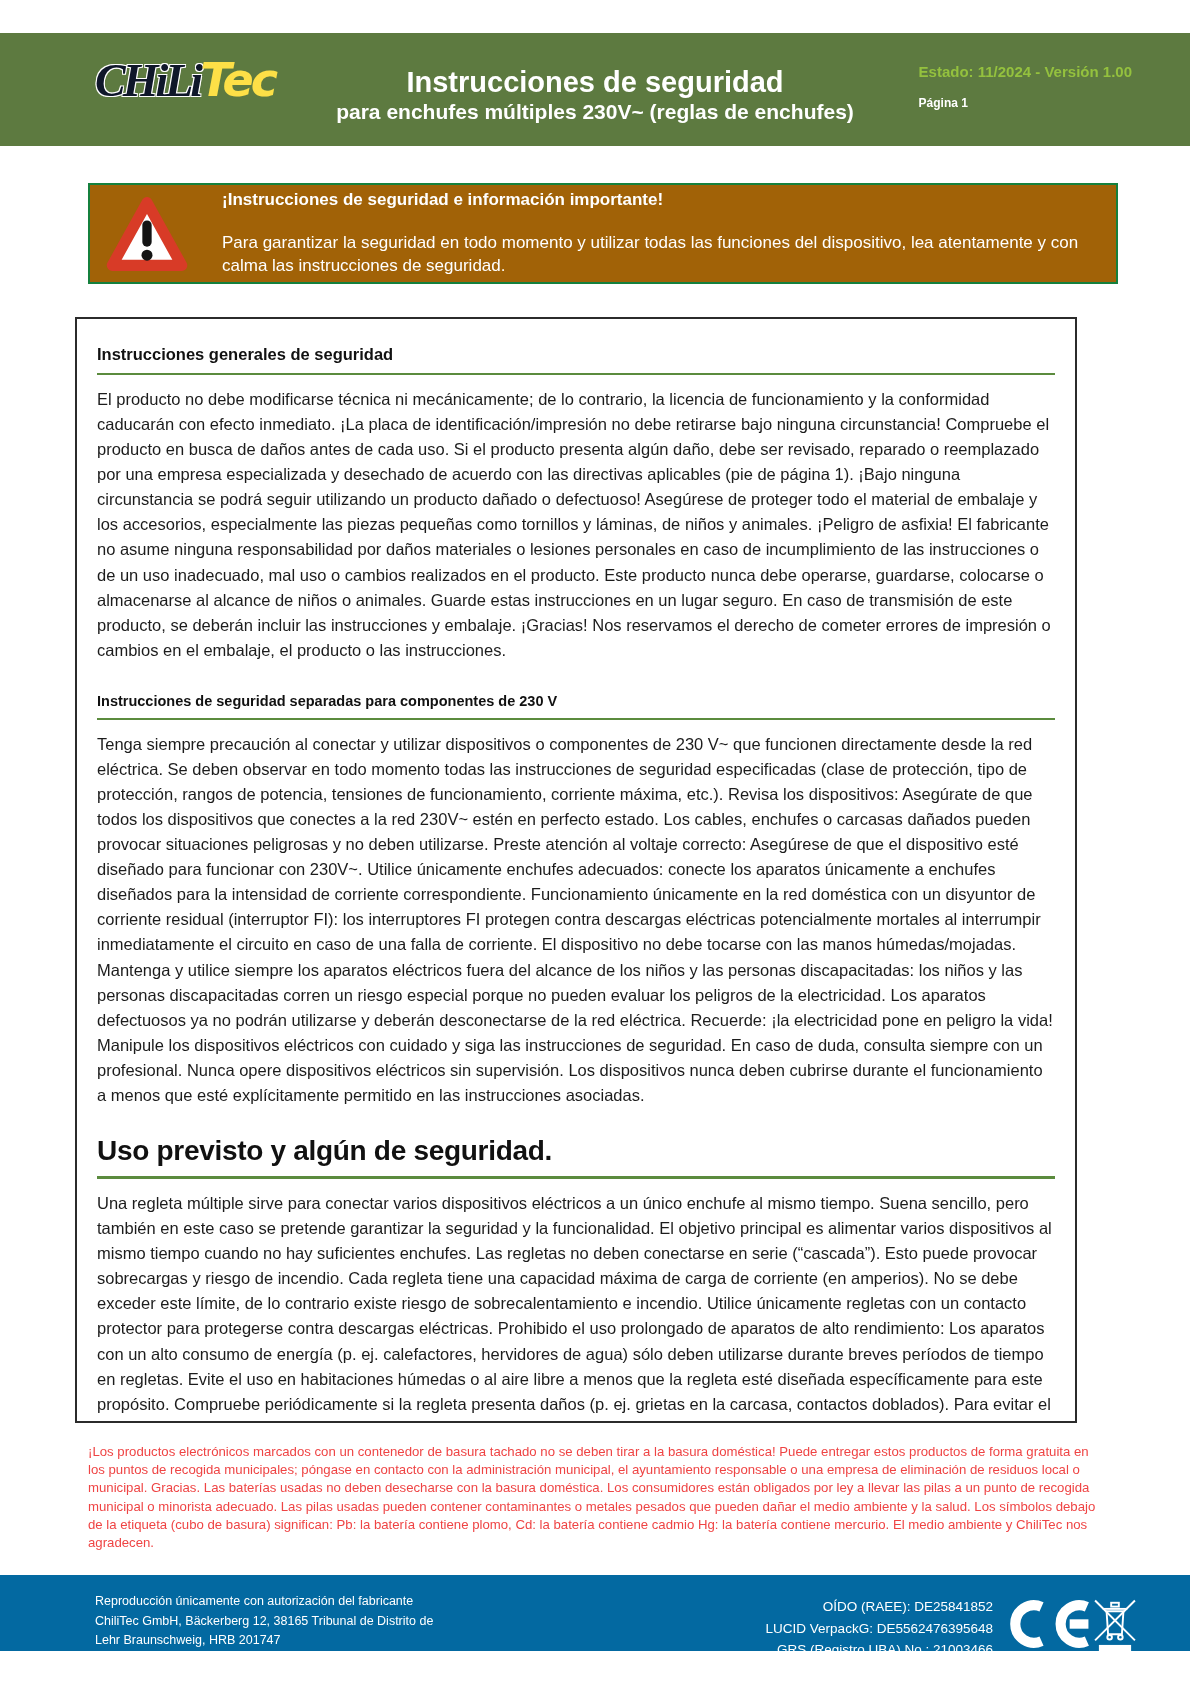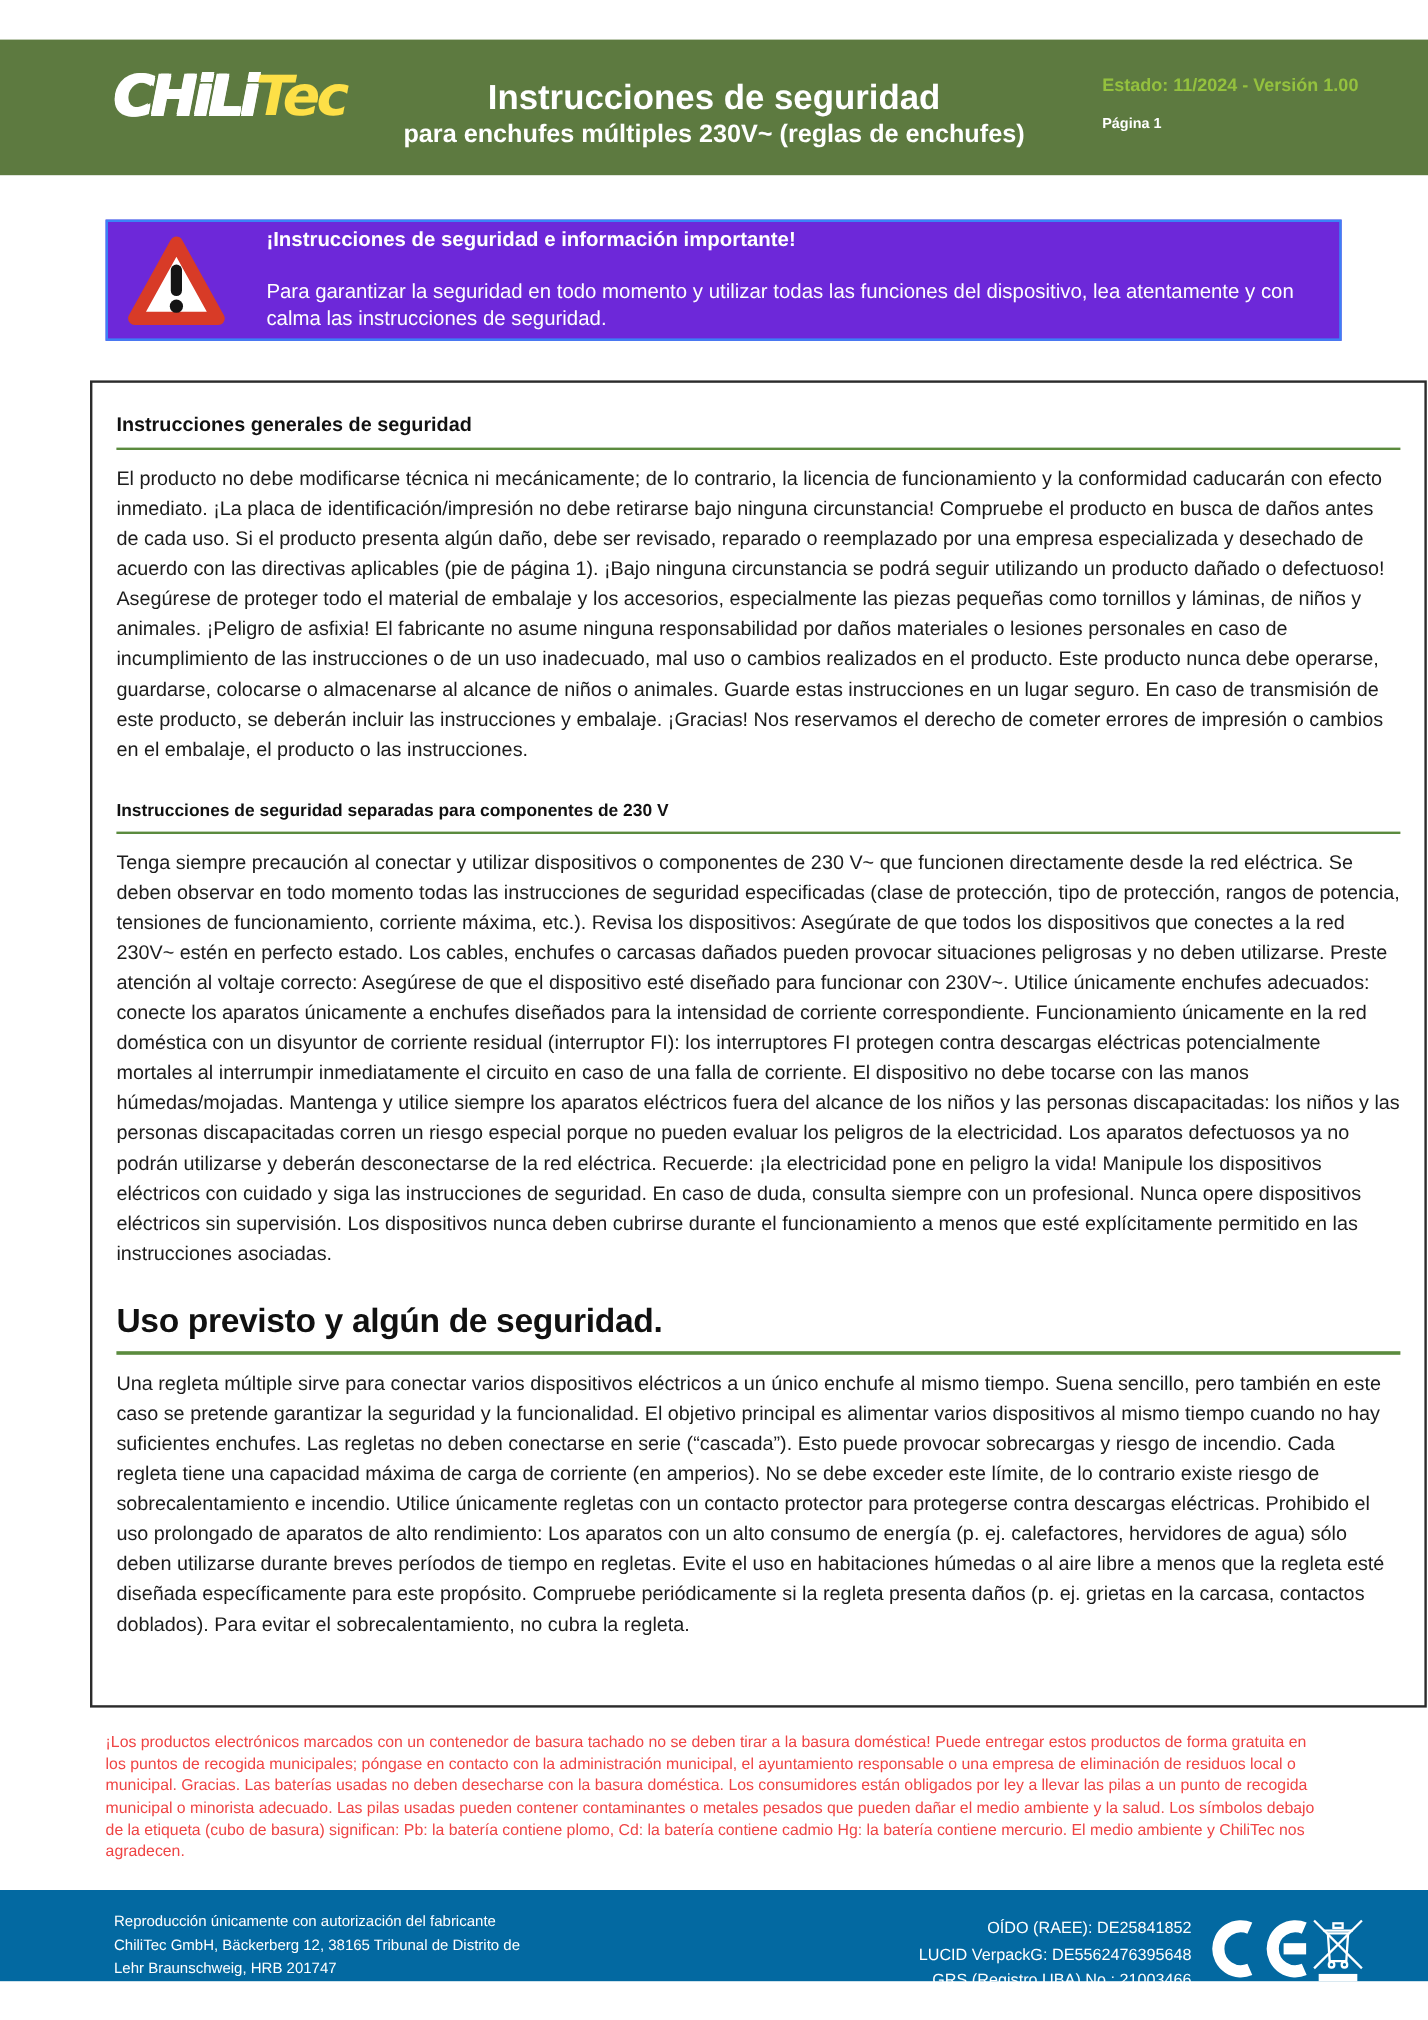--- a/index.html
+++ b/index.html
@@ -6,42 +6,42 @@
   html,body { background:#ffffff; }
   .page {
     position:relative; width:1190px; height:1683px; background:#fff;
     font-family:"Liberation Sans", sans-serif; overflow:hidden;
   }
 
   
   .header-bar { position:absolute; left:0; top:33px; width:100%; height:113px; background:#5d7a40; }
   .logo { position:absolute; left:95px; top:24px; font-family:"DejaVu Sans", sans-serif;
           font-weight:800; font-style:italic; font-size:46px; letter-spacing:-3px; line-height:1; white-space:nowrap; }
-  .logo .lg-green { color:#ffffff; text-shadow:-1px -1px 0 #fff, 1px -1px 0 #fff, -1px 1px 0 #fff, 1px 1px 0 #fff; }
+  .logo .lg-green { color:#0f172a; text-shadow:-1px -1px 0 #fff, 1px -1px 0 #fff, -1px 1px 0 #fff, 1px 1px 0 #fff;font-family:Liberation Serif, serif; }
   .logo .lg-white { color:#fde047; }
   .header-center { position:absolute; left:50%; transform:translateX(-50%); top:34px; text-align:center; white-space:nowrap; }
   .doc-title { color:#fff; font-weight:bold; font-size:29px; line-height:1.1; }
   .doc-subtitle { color:#fff; font-weight:bold; font-size:21px; margin-top:1px; }
   .header-right { position:absolute; right:58px; top:30px; text-align:left; }
   .doc-status { color:#94c13e; font-weight:bold; font-size:15px; }
   .doc-page { color:#ffffff; font-weight:bold; font-size:12px; margin-top:16px; }
 
   
   .warning-box {
     position:absolute; left:88px; top:183px; width:1030px; height:101px;
-    background:#6d28d9; border:2px solid #3b82f6; display:flex; align-items:center; padding:0 20px 0 14px;
+    background:#a16207; border:2px solid #15803d; display:flex; align-items:center; padding:0 20px 0 14px;
   }
   .warning-icon { flex:0 0 auto; width:86px; height:78px; }
   .warning-text { margin-left:32px; color:#fff; }
   .warning-title { font-weight:bold; font-size:17px; }
   .warning-body { font-size:17px; line-height:1.33; margin-top:22px; max-width:860px; }
 
   
   .content-box {
-    position:absolute; left:75px; top:317px; width:1114px; height:1106px;
+    position:absolute; left:75px; top:317px; width:1002px; height:1106px;
     background:#fff; border:2px solid #2b2b2b; padding:26px 20px 0 20px; overflow:hidden;
   }
   .sec-h1 { font-size:16.5px; font-weight:bold; color:#111; margin-bottom:9px; }
   .sec-h2 { font-size:14.5px; font-weight:bold; color:#111; margin-bottom:9px; }
   .sec-h3 { font-size:28px; font-weight:bold; color:#111; margin-bottom:9px; letter-spacing:-0.3px; }
   .green-rule { border:0; border-top:2px solid #5b8b3e; margin:0 0 12px 0; }
   .green-rule.thick { border-top-width:3px; }
   .body-p { font-size:16.5px; line-height:1.52; color:#1c1c1c; text-align:left; }
   .sec-gap { margin-top:30px; }
   .sec-gap-lg { margin-top:27px; }

